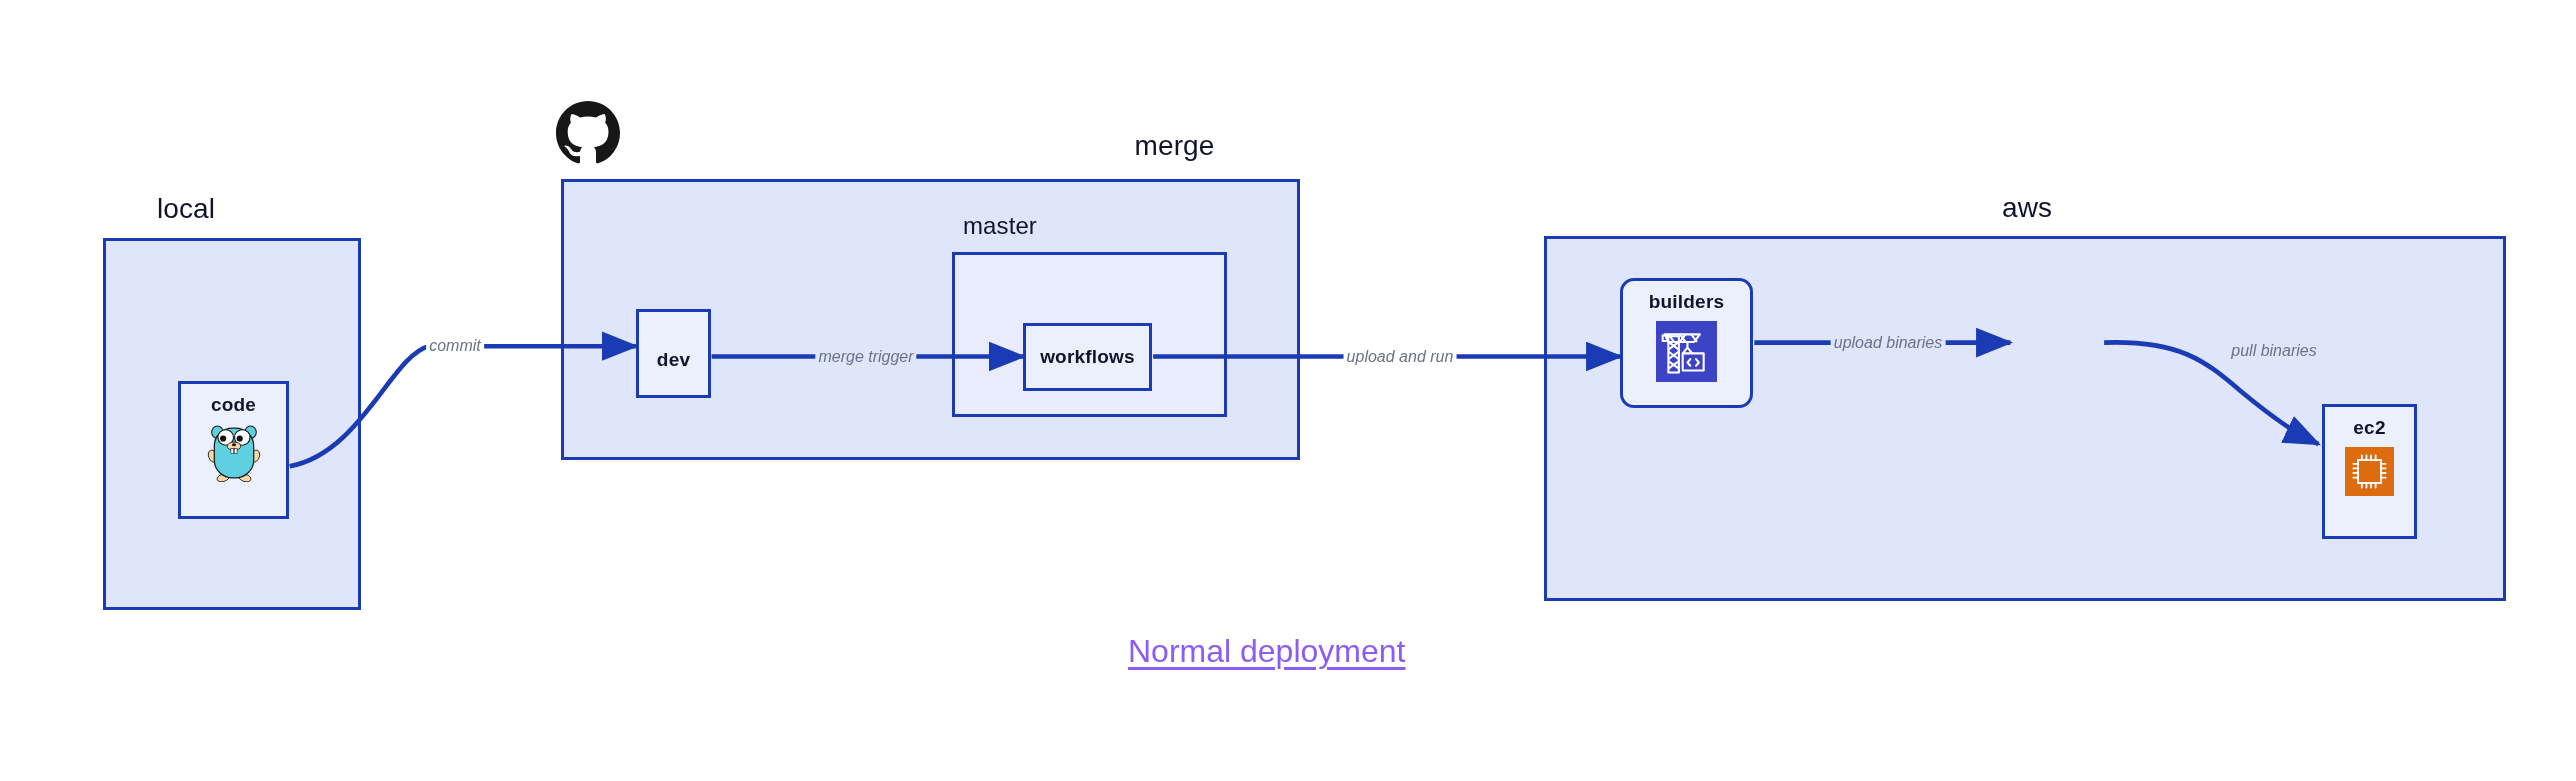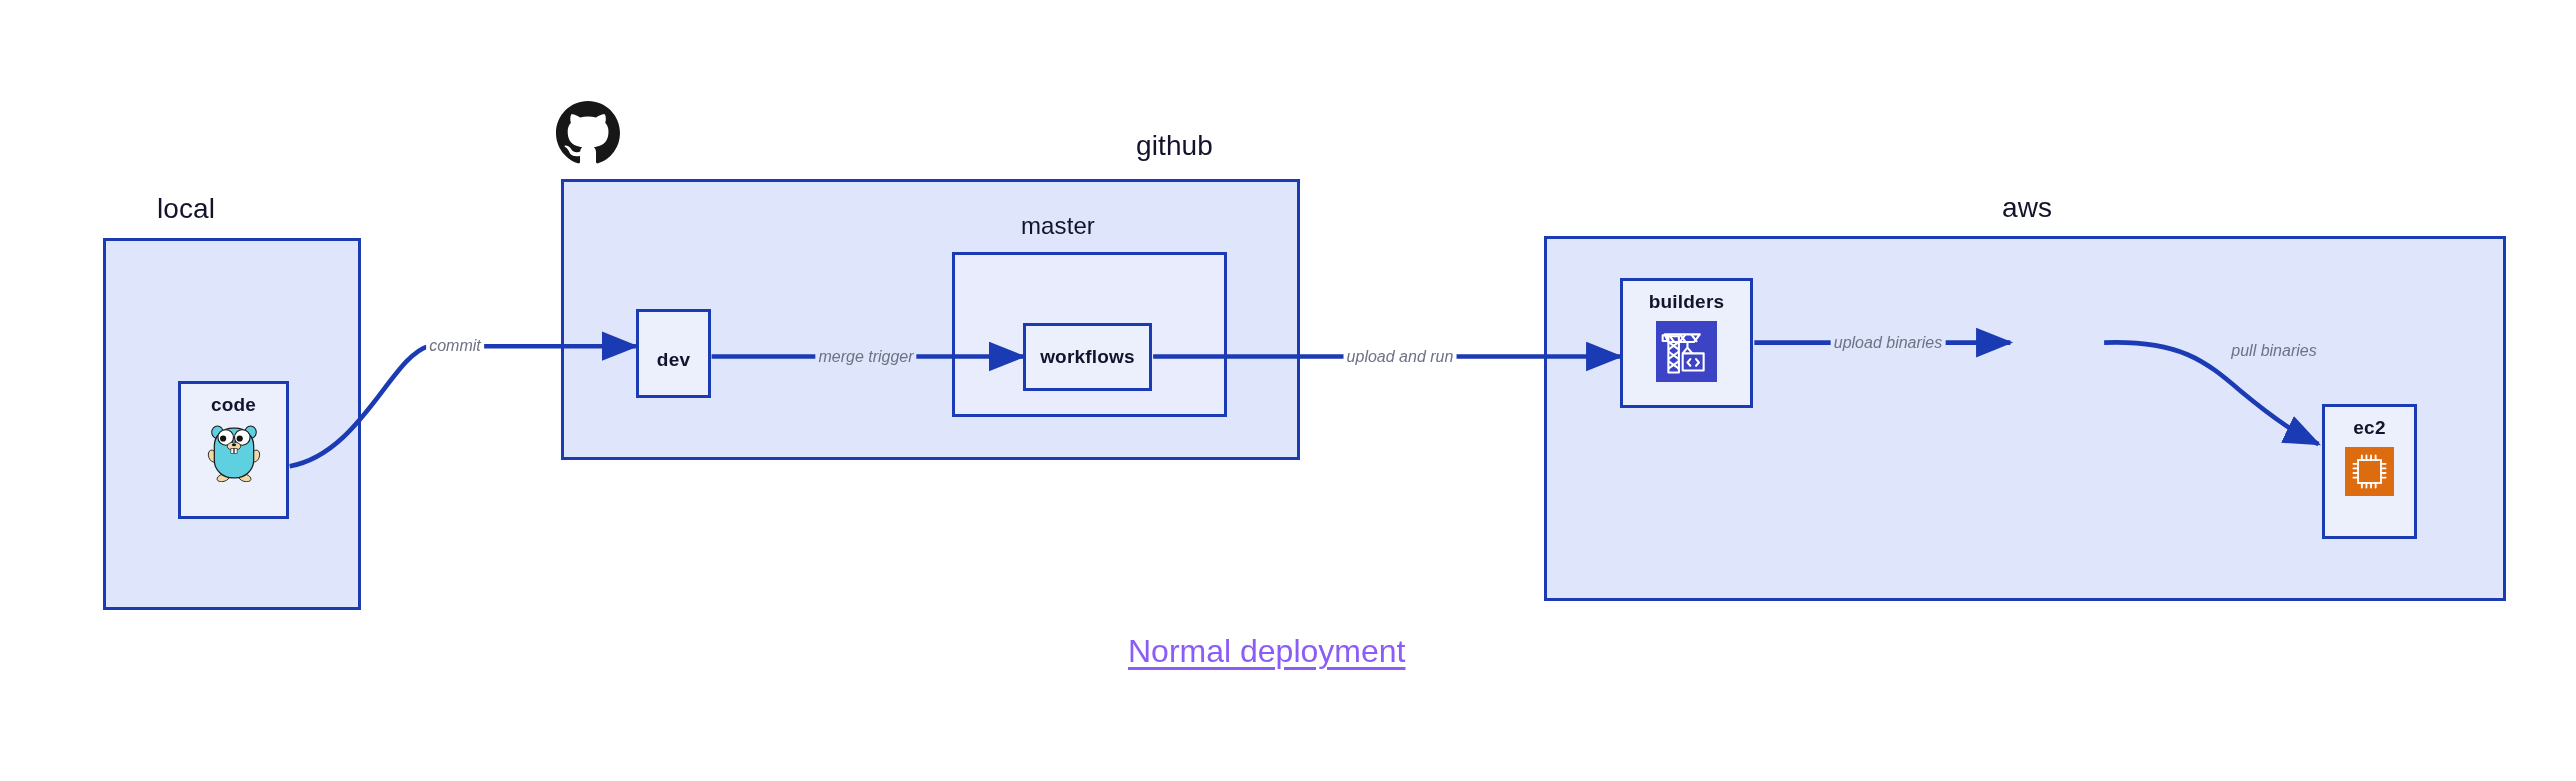--- a/index.html
+++ b/index.html
@@ -152,38 +152,38 @@
 
   <svg id="github-logo" viewBox="0 0 16 16">
     <path fill="#181717" d="M8 0C3.58 0 0 3.58 0 8c0 3.54 2.29 6.53 5.47 7.59.4.07.55-.17.55-.38
       0-.19-.01-.82-.01-1.49-2.01.37-2.53-.49-2.69-.94-.09-.23-.48-.94-.82-1.13-.28-.15-.68-.52-.01-.53.63-.01
       1.08.58 1.23.82.72 1.21 1.87.87 2.33.66.07-.52.28-.87.51-1.07-1.78-.2-3.64-.89-3.64-3.95
       0-.87.31-1.59.82-2.15-.08-.2-.36-1.02.08-2.12 0 0 .67-.21 2.2.82.64-.18 1.32-.27 2-.27.68 0 1.36.09 2 .27
       1.53-1.04 2.2-.82 2.2-.82.44 1.1.16 1.92.08 2.12.51.56.82 1.27.82 2.15 0 3.07-1.87 3.75-3.65 3.95.29.25.54.73.54 1.48
       0 1.07-.01 1.93-.01 2.2 0 .21.15.46.55.38A8.01 8.01 0 0 0 16 8c0-4.42-3.58-8-8-8z"></path>
   </svg>
 
-  <div class="group-label" style="left:1082px; top:130px; width:185px;">github</div>
+  <div class="group-label" style="left:1082px; top:130px; width:185px;">merge</div>
   <div class="group" style="left:561px; top:179px; width:739px; height:281px;"></div>
 
-  <div class="group-label" style="left:973px; top:212px; width:170px; font-size:24px;">master</div>
+  <div class="group-label" style="left:915px; top:212px; width:170px; font-size:24px;">master</div>
   <div class="group-inner" style="left:952px; top:252px; width:275px; height:165px;"></div>
 
   <div class="node" style="left:636px; top:309px; width:75px; height:89px; justify-content:center;">
     <div class="node-label" style="margin-top:12px;">dev</div>
   </div>
 
   <div class="node" style="left:1023px; top:323px; width:129px; height:68px; justify-content:center;">
     <div class="node-label" style="margin-top:0;">workflows</div>
   </div>
 
   <div class="group-label" style="left:1942px; top:192px; width:170px;">aws</div>
   <div class="group" style="left:1544px; top:236px; width:962px; height:365px;"></div>
 
-  <div class="node" style="left:1620px; top:278px; width:133px; height:130px;">
+  <div class="node" style="left:1620px; top:278px; width:133px; height:130px;border-radius:14px;">
     <div class="node-label">builders</div>
     <div class="node-icon">
       <svg width="61" height="61" viewBox="0 0 64 64" xmlns="http://www.w3.org/2000/svg">
         <rect width="64" height="64" fill="#3c43c4"></rect>
         <g fill="none" stroke="#ffffff" stroke-width="2.2" stroke-linejoin="round">
 
           <rect x="13" y="16" width="11" height="38"></rect>
           <path d="M13 22 L24 30 M24 22 L13 30 M13 32 L24 40 M24 32 L13 40 M13 42 L24 50 M24 42 L13 50"></path>
 
           <path d="M9 14 L46 14 L40 22 L13 22 Z"></path>

